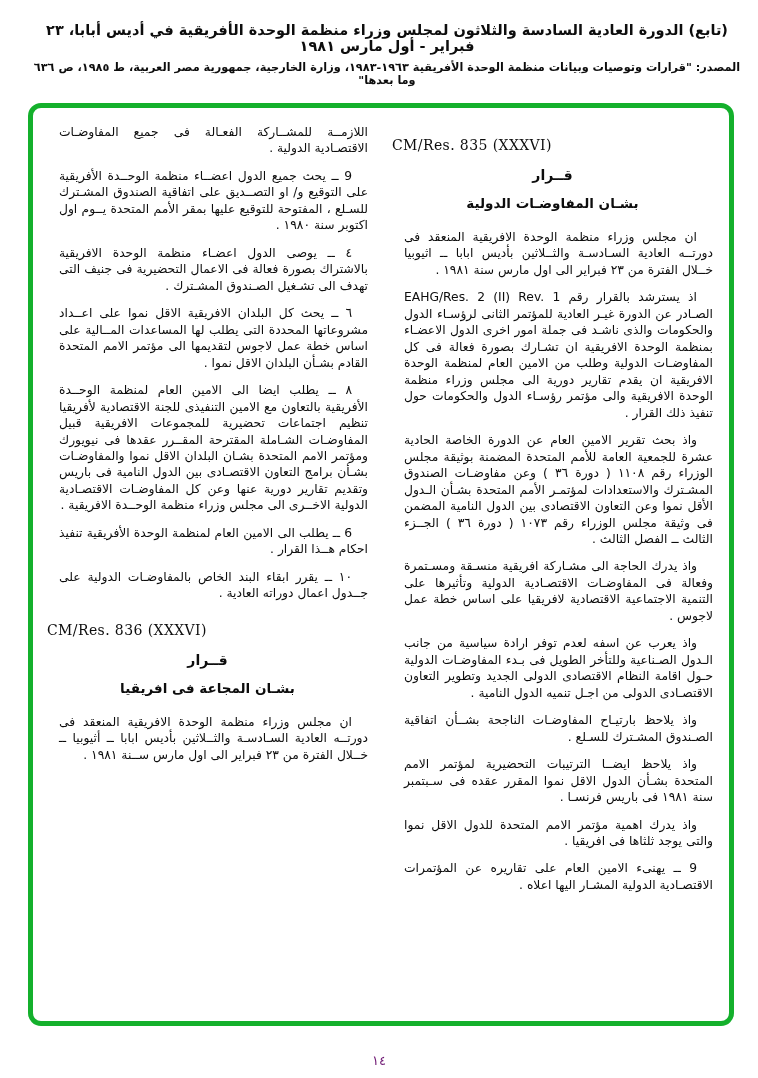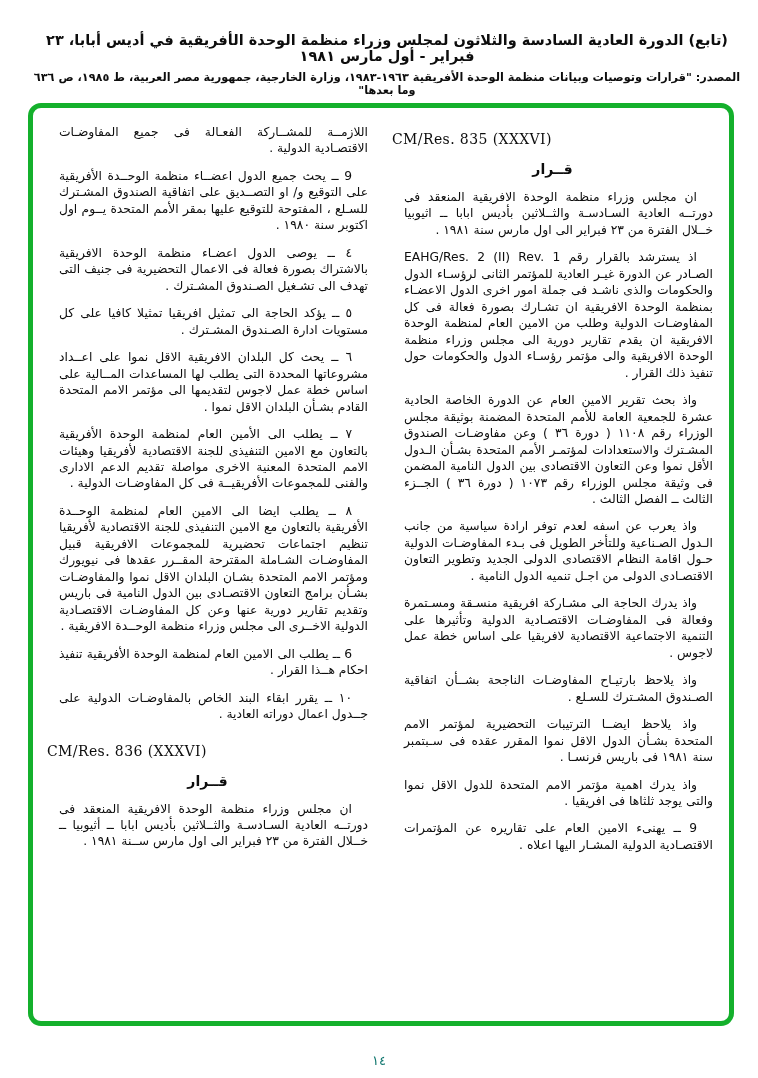--- a/index.html
+++ b/index.html
@@ -12,21 +12,21 @@
     width: 758px;
     height: 1078px;
     background: #ffffff;
     color: #0d0d0d;
     font-family: "DejaVu Sans", sans-serif;
     direction: rtl;
     overflow: hidden;
   }
   
   .page-header {
-    padding-top: 32px;
+    padding-top: 22px;
     text-align: center;
     margin-left: 16px;
   }
   .hdr-session {
     font-size: 14.5px;
     font-weight: bold;
     letter-spacing: 0.2px;
     padding: 0 14px;
   }
   .hdr-source {
@@ -66,21 +66,21 @@
     text-justify: inter-word;
     text-indent: 16px;
   }
   .col p.no-indent { text-indent: 0; }
   .res-id {
     direction: ltr;
     text-align: left;
     font-family: "DejaVu Serif", serif;
     font-size: 14px;
     letter-spacing: 0.4px;
-    margin: 7px 0 14px 0;
+    margin: 13px 0 14px 0;
   }
   .res-title {
     text-align: center;
     font-weight: bold;
     font-size: 14px;
     margin: 14px 0 12px 0;
   }
   .res-subtitle {
     text-align: center;
     font-weight: bold;
@@ -89,62 +89,62 @@
   }
   .gap-before { margin-top: 20px; }
   
   .page-number {
     position: absolute;
     bottom: 10px;
     left: 0;
     width: 100%;
     text-align: center;
     font-size: 13px;
-    color: #0f766e;
+    color: #701a75;
   }
 </style>
 </head>
 <body>
 
 <div class="page" style="color: rgb(13, 13, 13);">
 
   <header class="page-header">
     <div class="hdr-session">(تابع) الدورة العادية السادسة والثلاثون لمجلس وزراء منظمة الوحدة الأفريقية في أديس أبابا، ٢٣ فبراير - أول مارس ١٩٨١</div>
     <div class="hdr-source">المصدر: "قرارات وتوصيات وبيانات منظمة الوحدة الأفريقية ١٩٦٣-١٩٨٣، وزارة الخارجية، جمهورية مصر العربية، ط ١٩٨٥، ص ٦٣٦ وما بعدها"</div>
   </header>
 
   <div class="content-frame" style="border-color: rgb(20, 176, 44);">
 
     <div class="col">
       <div class="res-id">CM/Res. 835 (XXXVI)</div>
       <div class="res-title">قــرار</div>
+      <div class="res-subtitle">بشـان المفاوضـات الدولية</div>
       <p>ان مجلس وزراء منظمة الوحدة الافريقية المنعقد فى دورتــه العادية السـادسـة والثــلاثين بأديس ابابا ــ اثيوبيا خــلال الفترة من ٢٣ فبراير الى اول مارس سنة ١٩٨١ .</p>
       <p>اذ يسترشد بالقرار رقم EAHG/Res. 2 (II) Rev. 1 الصـادر عن الدورة غيـر العادية للمؤتمر الثانى لرؤسـاء الدول والحكومات والذى ناشـد فى جملة امور اخرى الدول الاعضـاء بمنظمة الوحدة الافريقية ان تشـارك بصورة فعالة فى كل المفاوضـات الدولية وطلب من الامين العام لمنظمة الوحدة الافريقية ان يقدم تقارير دورية الى مجلس وزراء منظمة الوحدة الافريقية والى مؤتمر رؤسـاء الدول والحكومات حول تنفيذ ذلك القرار .</p>
       <p>واذ بحث تقرير الامين العام عن الدورة الخاصة الحادية عشرة للجمعية العامة للأمم المتحدة المضمنة بوثيقة مجلس الوزراء رقم ١١٠٨ ( دورة ٣٦ ) وعن مفاوضـات الصندوق المشـترك والاستعدادات لمؤتمـر الأمم المتحدة بشـأن الـدول الأقل نموا وعن التعاون الاقتصادى بين الدول النامية المضمن فى وثيقة مجلس الوزراء رقم ١٠٧٣ ( دورة ٣٦ ) الجــزء الثالث ــ الفصل الثالث .</p>
+      <p>واذ يدرك الحاجة الى مشـاركة افريقية منسـقة ومسـتمرة وفعالة فى المفاوضـات الاقتصـادية الدولية وتأثيرها على التنمية الاجتماعية الاقتصادية لافريقيا على اساس خطة عمل لاجوس .</p>
       <p>واذ يعرب عن اسفه لعدم توفر ارادة سياسية من جانب الـدول الصـناعية وللتأخر الطويل فى بـدء المفاوضـات الدولية حـول اقامة النظام الاقتصادى الدولى الجديد وتطوير التعاون الاقتصـادى الدولى من اجـل تنميه الدول النامية .</p>
-      <p>واذ يدرك الحاجة الى مشـاركة افريقية منسـقة ومسـتمرة وفعالة فى المفاوضـات الاقتصـادية الدولية وتأثيرها على التنمية الاجتماعية الاقتصادية لافريقيا على اساس خطة عمل لاجوس .</p>
       <p>واذ يلاحظ بارتيـاح المفاوضـات الناجحة بشــأن اتفاقية الصـندوق المشـترك للسـلع .</p>
       <p>واذ يلاحظ ايضــا الترتيبات التحضيرية لمؤتمر الامم المتحدة بشـأن الدول الاقل نموا المقرر عقده فى سـبتمبر سنة ١٩٨١ فى باريس فرنسـا .</p>
       <p>واذ يدرك اهمية مؤتمر الامم المتحدة للدول الاقل نموا والتى يوجد ثلثاها فى افريقيا .</p>
       <p>9 ــ يهنىء الامين العام على تقاريره عن المؤتمرات الاقتصـادية الدولية المشـار اليها اعلاه .</p>
     </div>
 
     <div class="col">
       <p class="no-indent">اللازمــة للمشــاركة الفعـالة فى جميع المفاوضـات الاقتصـادية الدولية .</p>
       <p>9 ــ يحث جميع الدول اعضــاء منظمة الوحــدة الأفريقية على التوقيع و/ او التصــديق على اتفاقية الصندوق المشـترك للسـلع ، المفتوحة للتوقيع عليها بمقر الأمم المتحدة يــوم اول اكتوبر سنة ١٩٨٠ .</p>
       <p>٤ ــ يوصى الدول اعضـاء منظمة الوحدة الافريقية بالاشتراك بصورة فعالة فى الاعمال التحضيرية فى جنيف التى تهدف الى تشـغيل الصـندوق المشـترك .</p>
-      <p>٥ ــ يؤكد الحاجة الى تمثيل افريقيا تمثيلا كافيا على كل مستويات ادارة الصـندوق المشـترك .</p>
       <p>٦ ــ يحث كل البلدان الافريقية الاقل نموا على اعــداد مشروعاتها المحددة التى يطلب لها المساعدات المــالية على اساس خطة عمل لاجوس لتقديمها الى مؤتمر الامم المتحدة القادم بشـأن البلدان الاقل نموا .</p>
-      <p>٧ ــ يطلب الى الأمين العام لمنظمة الوحدة الأفريقية بالتعاون مع الامين التنفيذى للجنة الاقتصادية لأفريقيا وهيئات الامم المتحدة المعنية الاخرى مواصلة تقديم الدعم الادارى والفنى للمجموعات الأفريقيــة فى كل المفاوضـات الدولية .</p>
       <p>٨ ــ يطلب ايضا الى الامين العام لمنظمة الوحــدة الأفريقية بالتعاون مع الامين التنفيذى للجنة الاقتصادية لأفريقيا تنظيم اجتماعات تحضيرية للمجموعات الافريقية قبيل المفاوضـات الشـاملة المقترحة المقــرر عقدها فى نيويورك ومؤتمر الامم المتحدة بشـان البلدان الاقل نموا والمفاوضـات بشـأن برامج التعاون الاقتصـادى بين الدول النامية فى باريس وتقديم تقارير دورية عنها وعن كل المفاوضـات الاقتصـادية الدولية الاخــرى الى مجلس وزراء منظمة الوحــدة الافريقية .</p>
       <p>6 ــ يطلب الى الامين العام لمنظمة الوحدة الأفريقية تنفيذ احكام هــذا القرار .</p>
       <p>١٠ ــ يقرر ابقاء البند الخاص بالمفاوضـات الدولية على جــدول اعمال دوراته العادية .</p>
 
       <div class="res-id gap-before">CM/Res. 836 (XXXVI)</div>
       <div class="res-title">قــرار</div>
+      <div class="res-subtitle">بشـان المجاعة فى افريقيا</div>
       <p>ان مجلس وزراء منظمة الوحدة الافريقية المنعقد فى دورتــه العادية السـادسـة والثــلاثين بأديس ابابا ــ أثيوبيا ــ خــلال الفترة من ٢٣ فبراير الى اول مارس ســنة ١٩٨١ .</p>
     </div>
 
   </div>
 
   <div class="page-number">١٤</div>
 
 </div>
 
 </body></html>

